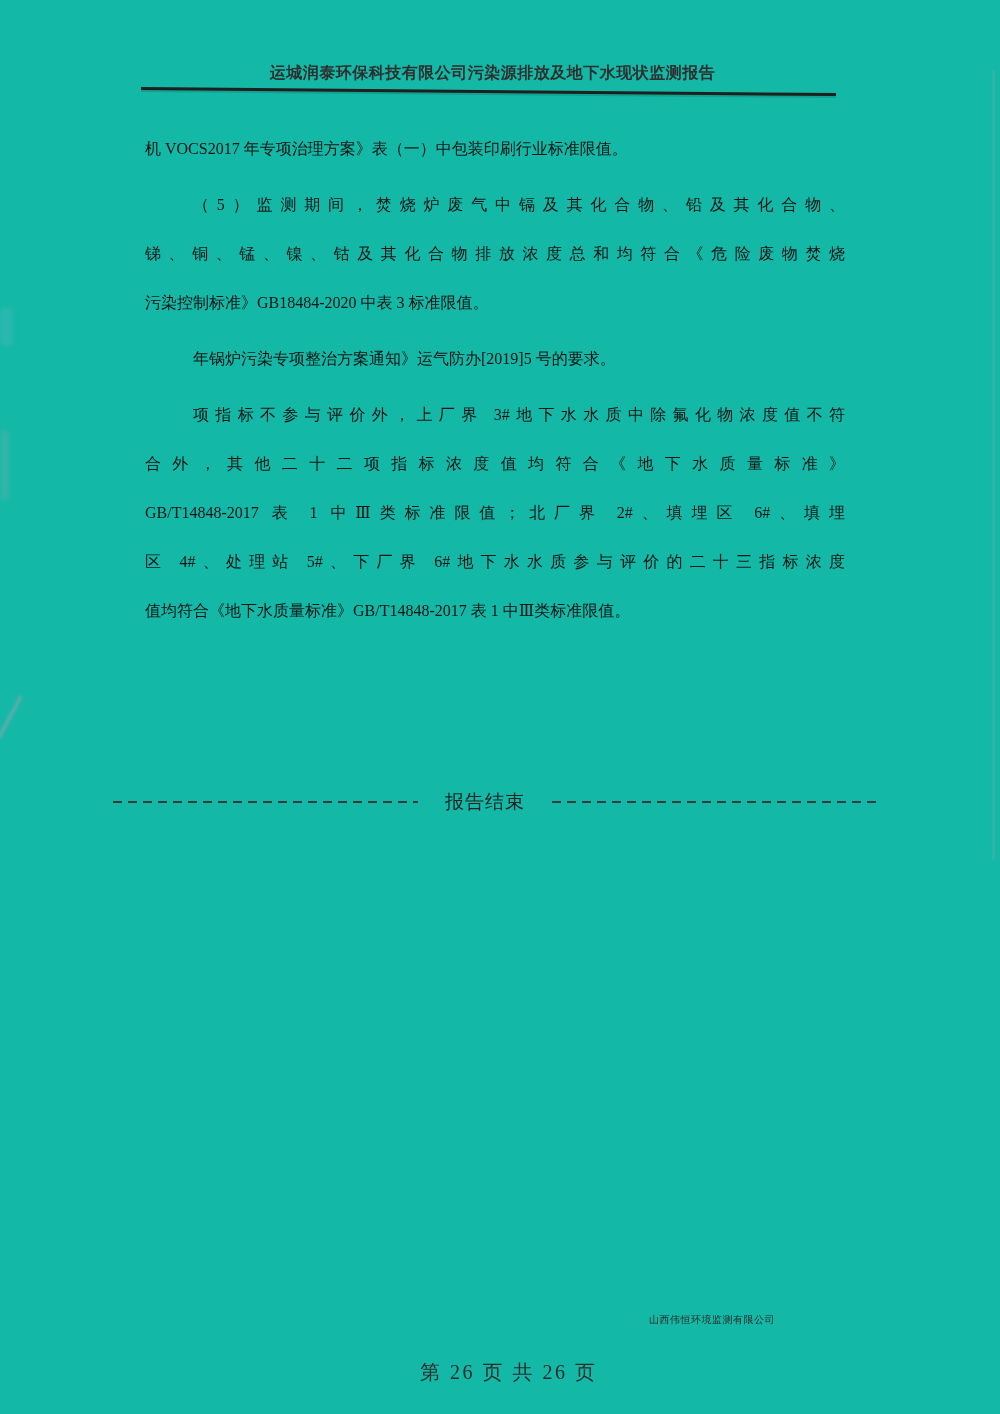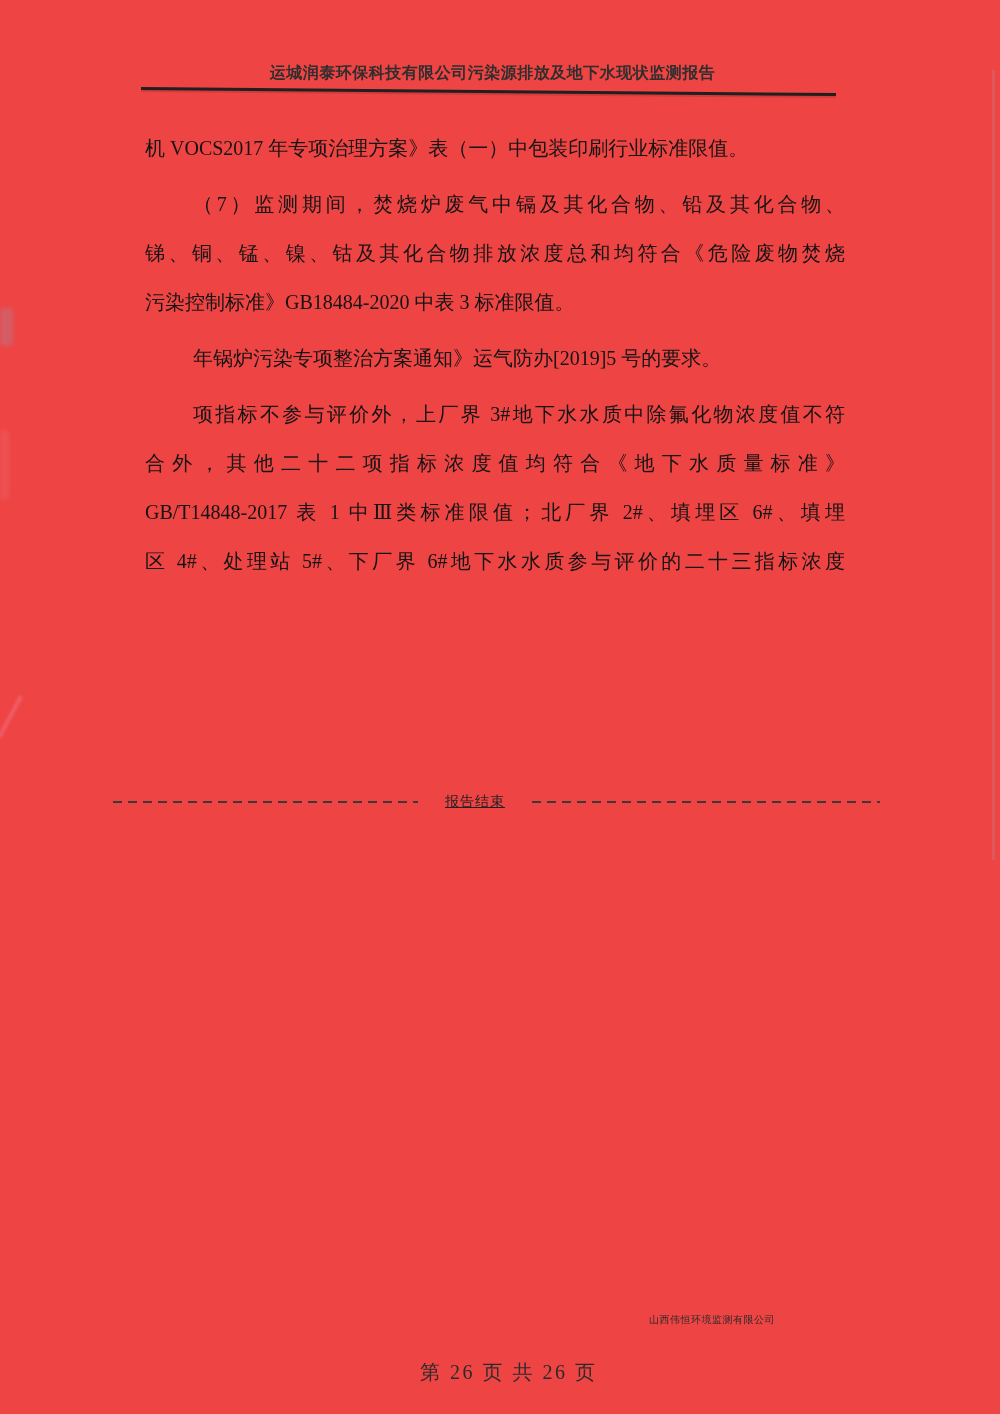--- a/index.html
+++ b/index.html
@@ -4,21 +4,21 @@
 <style>
   html, body {
     margin: 0;
     padding: 0;
     background: #ffffff;
   }
   .page {
     position: relative;
     width: 1000px;
     height: 1414px;
-    background: #ef4444;
+    background: #14b8a6;
     overflow: hidden;
     font-family: "Liberation Serif", "DejaVu Serif", serif;
     color: #1a1a1a;
   }
 
   
   .header-title {
     position: absolute;
     top: 63px;
     left: 0;
@@ -40,21 +40,21 @@
     transform-origin: left center;
     box-shadow: 0 2px 0 rgba(0,0,0,0.12);
   }
 
   
   .body-text {
     position: absolute;
     top: 124px;
     left: 145px;
     width: 700px;
-    font-size: 20px;
+    font-size: 16px;
     line-height: 49px;
     color: #141414;
   }
   .paragraph { margin: 0; }
   .paragraph + .paragraph { margin-top: 7px; }
   .line { white-space: nowrap; }
   .line.stretch {
     white-space: normal;
     text-align: justify;
     text-align-last: justify;
@@ -72,25 +72,24 @@
     align-items: center;
   }
   .dash {
     height: 2px;
     background: repeating-linear-gradient(90deg, #3a3a3a 0 9px, transparent 9px 15px);
   }
   .dash.left  { width: 305px; }
   .dash.right { flex: 1; }
   .report-end-label {
     padding: 0 27px;
-    font-size: 14px;
+    font-size: 19px;
     letter-spacing: 1px;
     color: #222;
     white-space: nowrap;
-    text-decoration: underline;
   }
 
   
   .footer-pageinfo {
     position: absolute;
     top: 1359px;
     left: 420px;
     font-size: 20px;
     letter-spacing: 2.5px;
     color: #2b2b2b;
@@ -154,34 +153,35 @@
   <div class="header-title">运城润泰环保科技有限公司污染源排放及地下水现状监测报告</div>
   <div class="header-rule"></div>
 
   <div class="body-text">
 
     <div class="paragraph">
       <div class="line">机 VOCS2017 年专项治理方案》表（一）中包装印刷行业标准限值。</div>
     </div>
 
     <div class="paragraph indent">
-      <div class="line stretch">（7）监测期间，焚烧炉废气中镉及其化合物、铅及其化合物、</div>
+      <div class="line stretch">（5）监测期间，焚烧炉废气中镉及其化合物、铅及其化合物、</div>
       <div class="line stretch">锑、铜、锰、镍、钴及其化合物排放浓度总和均符合《危险废物焚烧</div>
       <div class="line">污染控制标准》GB18484-2020 中表 3 标准限值。</div>
     </div>
 
     <div class="paragraph indent">
       <div class="line">年锅炉污染专项整治方案通知》运气防办[2019]5 号的要求。</div>
     </div>
 
     <div class="paragraph indent">
       <div class="line stretch">项指标不参与评价外，上厂界 3#地下水水质中除氟化物浓度值不符</div>
       <div class="line stretch">合外，其他二十二项指标浓度值均符合《地下水质量标准》</div>
       <div class="line stretch">GB/T14848-2017 表 1 中Ⅲ类标准限值；北厂界 2#、填埋区 6#、填埋</div>
       <div class="line stretch">区 4#、处理站 5#、下厂界 6#地下水水质参与评价的二十三指标浓度</div>
+      <div class="line">值均符合《地下水质量标准》GB/T14848-2017 表 1 中Ⅲ类标准限值。</div>
     </div>
 
   </div>
 
   <div class="report-end">
     <div class="dash left"></div>
     <div class="report-end-label">报告结束</div>
     <div class="dash right"></div>
   </div>
 

